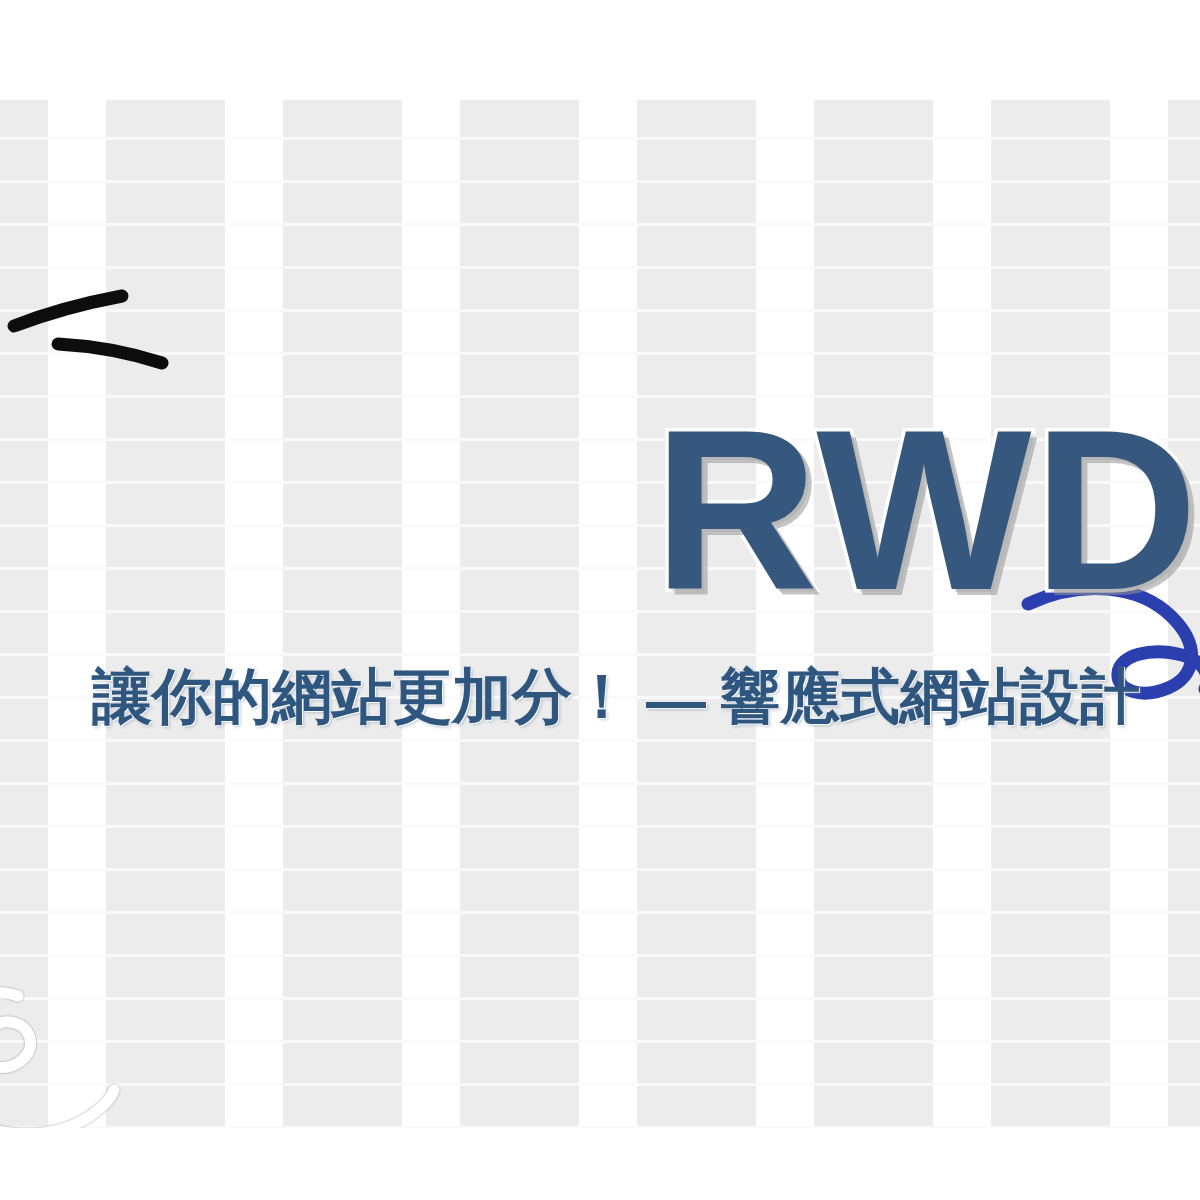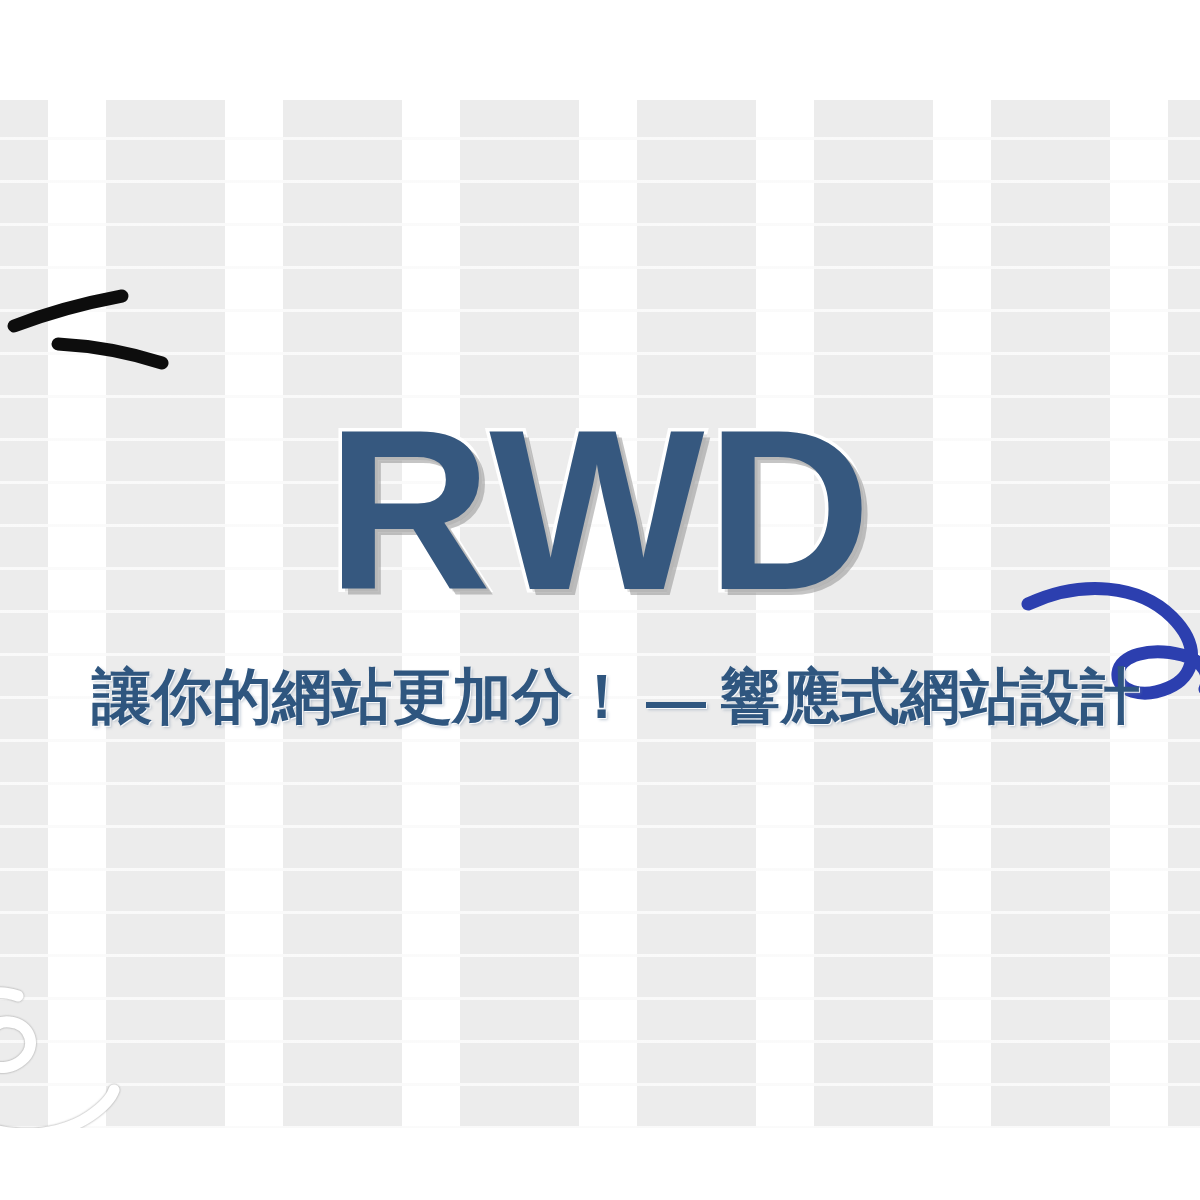--- a/index.html
+++ b/index.html
@@ -74,21 +74,21 @@
   #doodle-top-left  { left: 0px;    top: 150px; width: 210px; height: 120px; }
   #doodle-right     { left: 990px;  top: 455px; width: 215px; height: 190px; }
   #doodle-bottom-left { left: -40px; top: 850px; width: 220px; height: 200px; }
 
   
   #title-block {
     position: absolute;
     left: 0;
     top: 296px;          
     width: 1200px;
-    text-align: center;
+    text-align: right;
   }
   #slide-title {
     display: inline-block;
     margin: 0;
     font-family: "Liberation Sans", "DejaVu Sans", sans-serif;
     font-size: 228px;
     line-height: 1.0;
     font-weight: 700;
     letter-spacing: 2px;
     color: #36587f;

